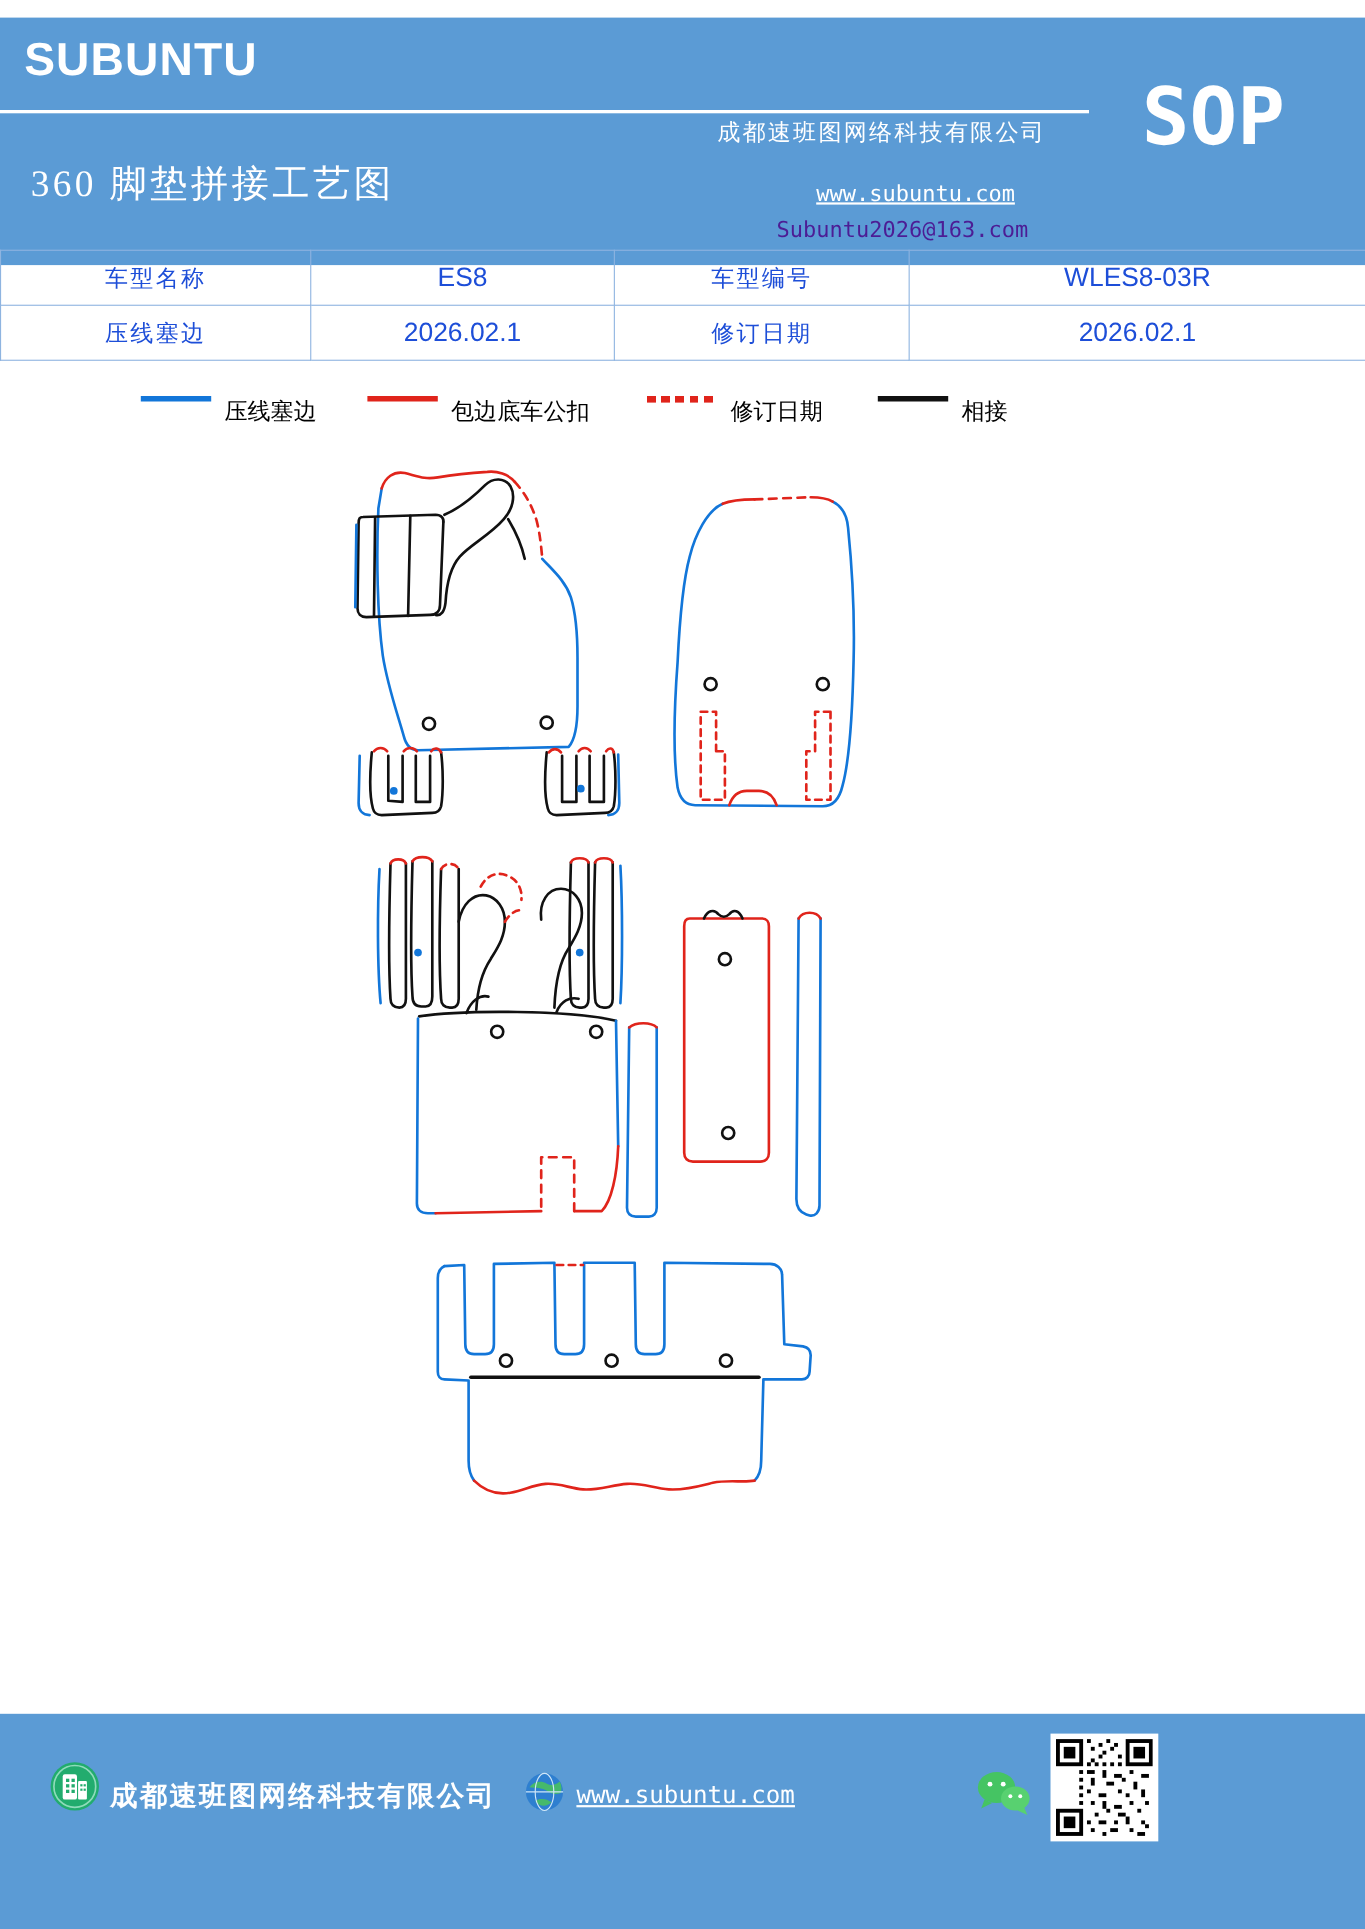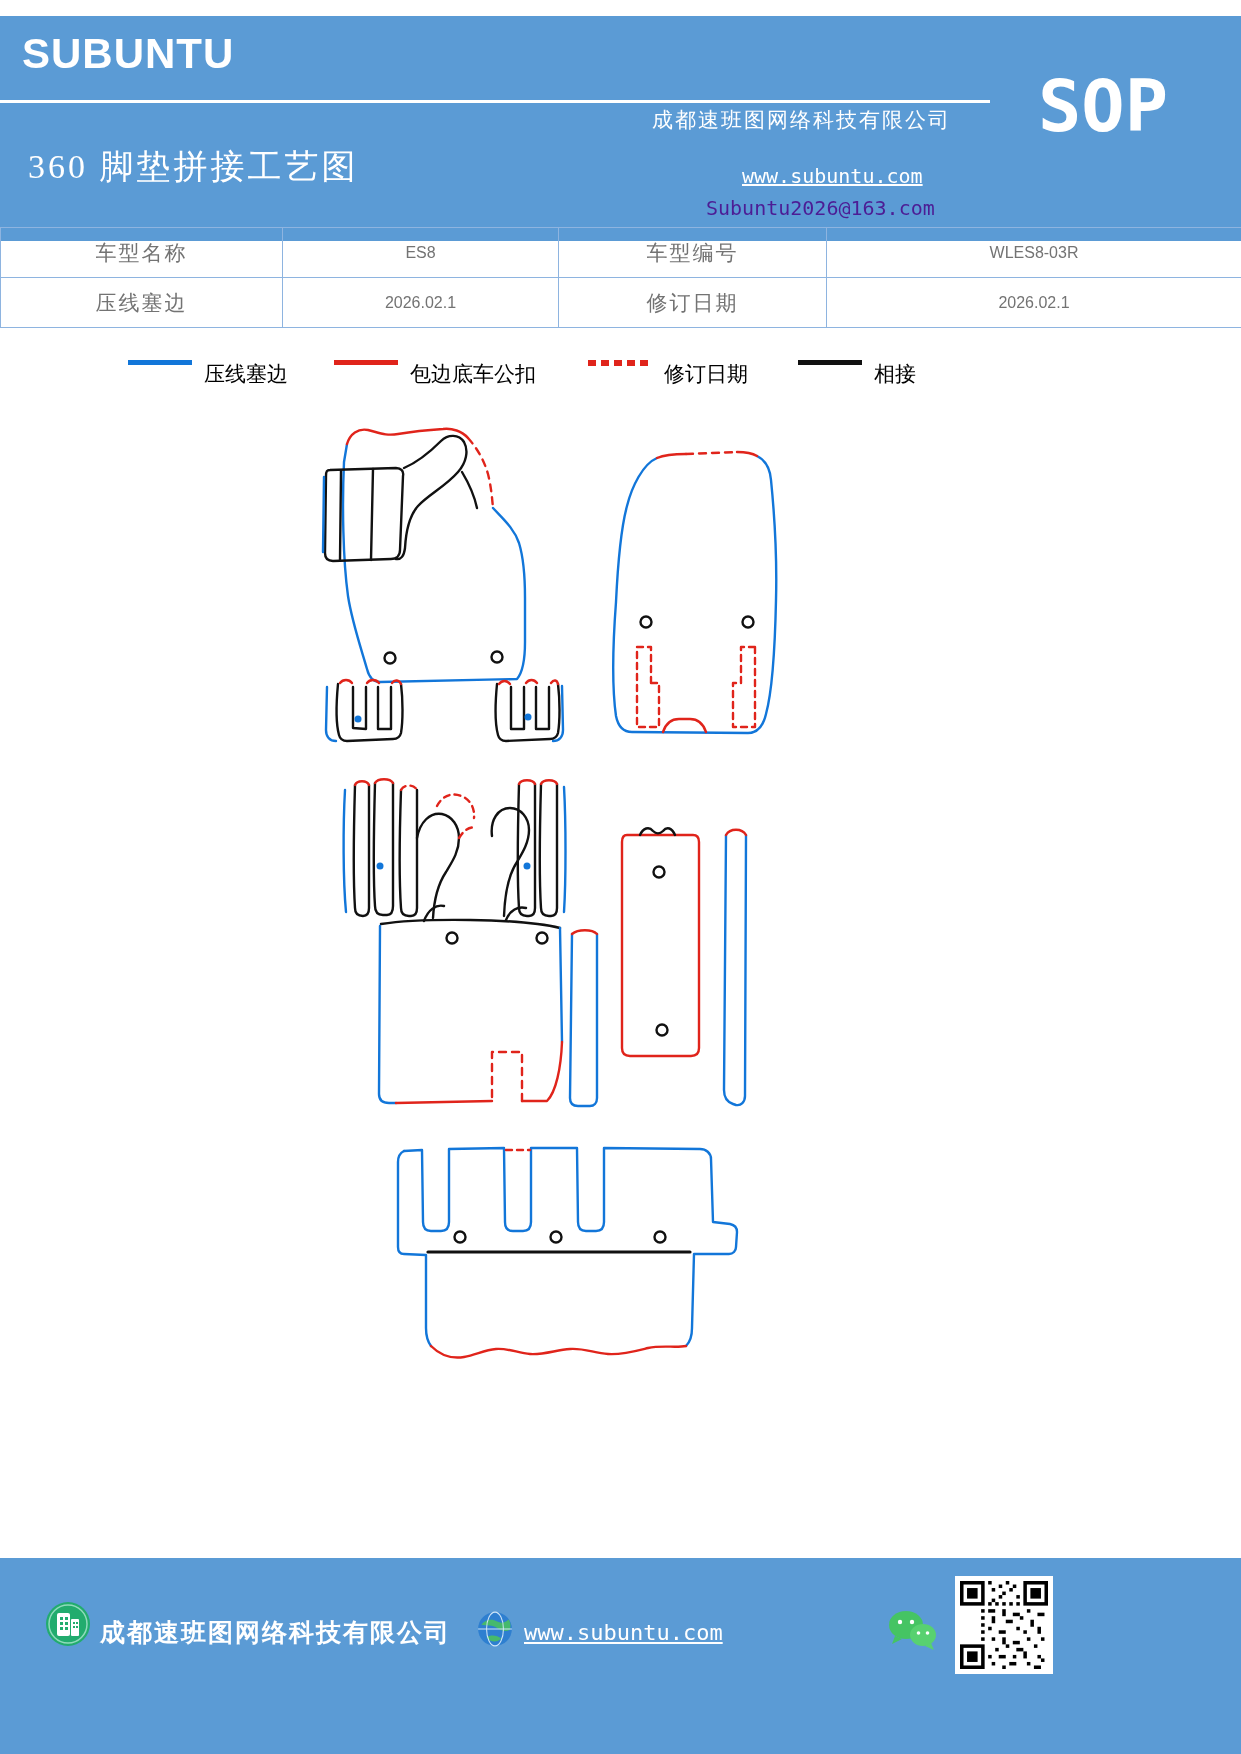--- a/index.html
+++ b/index.html
@@ -12,23 +12,23 @@
   .logo { position:absolute; top:14px; left:22px; font-size:42px; font-weight:bold; letter-spacing:1px; }
   .header-rule { position:absolute; top:84px; left:0; width:990px; height:3px; background:#fff; }
   .sop { position:absolute; top:48px; left:1038px; font-size:72px; font-family:"DejaVu Sans Mono",monospace; font-weight:bold; }
   .doc-title { position:absolute; top:128px; left:28px; font-size:34px; letter-spacing:3px; font-family:"Liberation Serif",serif; }
   .hdr-company { position:absolute; top:90px; left:652px; font-size:21px; letter-spacing:2px; font-family:"Liberation Serif",serif; }
   .hdr-website { position:absolute; top:148px; left:742px; font-size:20px; font-family:"DejaVu Sans Mono",monospace; color:#fff; text-decoration:underline; }
   .hdr-email { position:absolute; top:180px; left:706px; font-size:20px; font-family:"DejaVu Sans Mono",monospace; color:#4c1d95; }
 
   
   .info-table { position:absolute; top:227px; left:0; width:1241px; border-collapse:collapse; table-layout:fixed; }
-  .info-table td { border:1.6px solid #8eb4e0; height:50px; text-align:center; vertical-align:middle; color:#737373; }
+  .info-table td { border:1.6px solid #8eb4e0; height:50px; text-align:center; vertical-align:middle; color:#1d4ed8; }
   .info-table td.lbl { font-size:21px; font-family:"Liberation Serif",serif; letter-spacing:2px; }
-  .info-table td.val { font-size:16px; font-family:"Liberation Sans",sans-serif; }
+  .info-table td.val { font-size:24px; font-family:"Liberation Sans",sans-serif; }
 
   
   .legend-item { position:absolute; top:360px; display:flex; gap:12px; font-size:21px; font-family:"Liberation Serif",serif; color:#000; }
   .li-1 { left:128px; } .li-2 { left:334px; } .li-3 { left:588px; } .li-4 { left:798px; }
   .sample { width:64px; height:5px; }
   .sample.blue { background:#1276d9; }
   .sample.red { background:#e0241b; }
   .sample.black { background:#111; }
   .sample.dashed { height:6px; background:repeating-linear-gradient(90deg,#e0241b 0 8px,transparent 8px 13px); }
 

